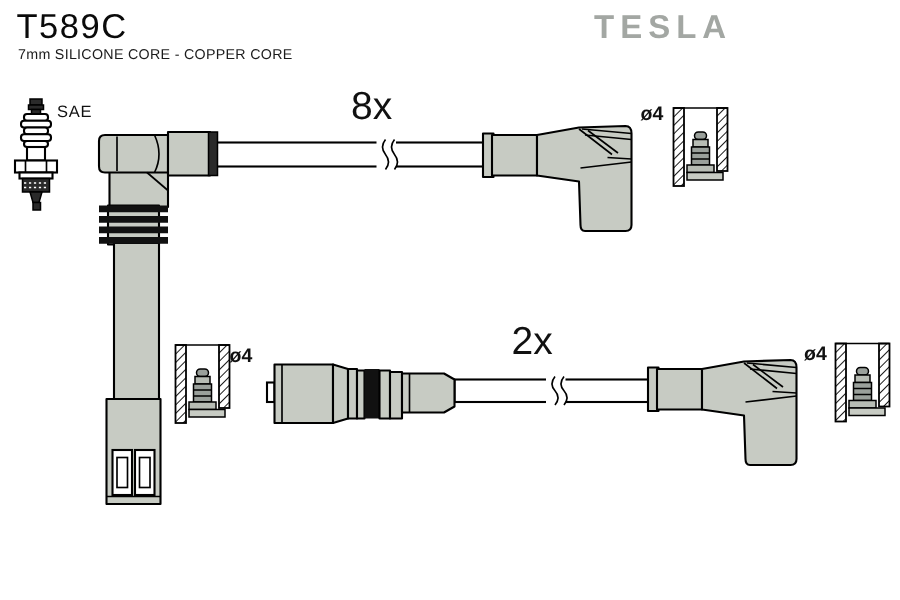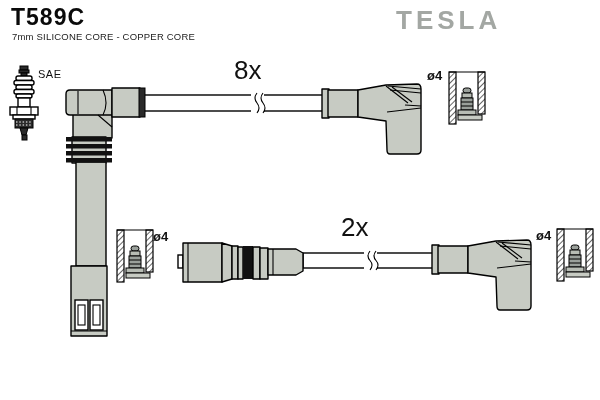--- a/index.html
+++ b/index.html
@@ -10,29 +10,29 @@
     --background:#ffffff;
   }
   html,body{margin:0;padding:0;}
   body{
     width:600px;height:400px;position:relative;overflow:hidden;
     background:var(--background);
     font-family:"Liberation Sans",sans-serif;
   }
   .hdr-title{
     position:absolute;left:11px;top:4px;
-    font-size:23px;font-weight:bold;letter-spacing:1px;color:#0a0a0a;
+    font-size:23px;font-weight:normal;letter-spacing:1px;color:#0a0a0a;
   }
   .hdr-sub{
     position:absolute;left:12px;top:31px;
     font-size:9.5px;letter-spacing:0.2px;color:#1c1c1c;
   }
   .hdr-brand{
     position:absolute;left:396px;top:5px;
-    font-size:26px;font-weight:bold;letter-spacing:4px;
+    font-size:22px;font-weight:bold;letter-spacing:4px;
     color:var(--brand-gray);
     font-family:"Liberation Sans",sans-serif;
   }
   svg{position:absolute;left:0;top:0;}
   .boot{fill:var(--boot-fill);stroke:var(--outline);stroke-width:1.4;stroke-linejoin:round;}
   .blk{fill:var(--band-black);stroke:none;}
   .wht{fill:#ffffff;stroke:var(--outline);stroke-width:1.4;}
   .ln{fill:none;stroke:var(--outline);stroke-width:1.1;}
   .cap{fill:#2a2a2a;stroke:var(--outline);stroke-width:1;}
   .wall{fill:url(#hatch);stroke:var(--outline);stroke-width:1.2;}

